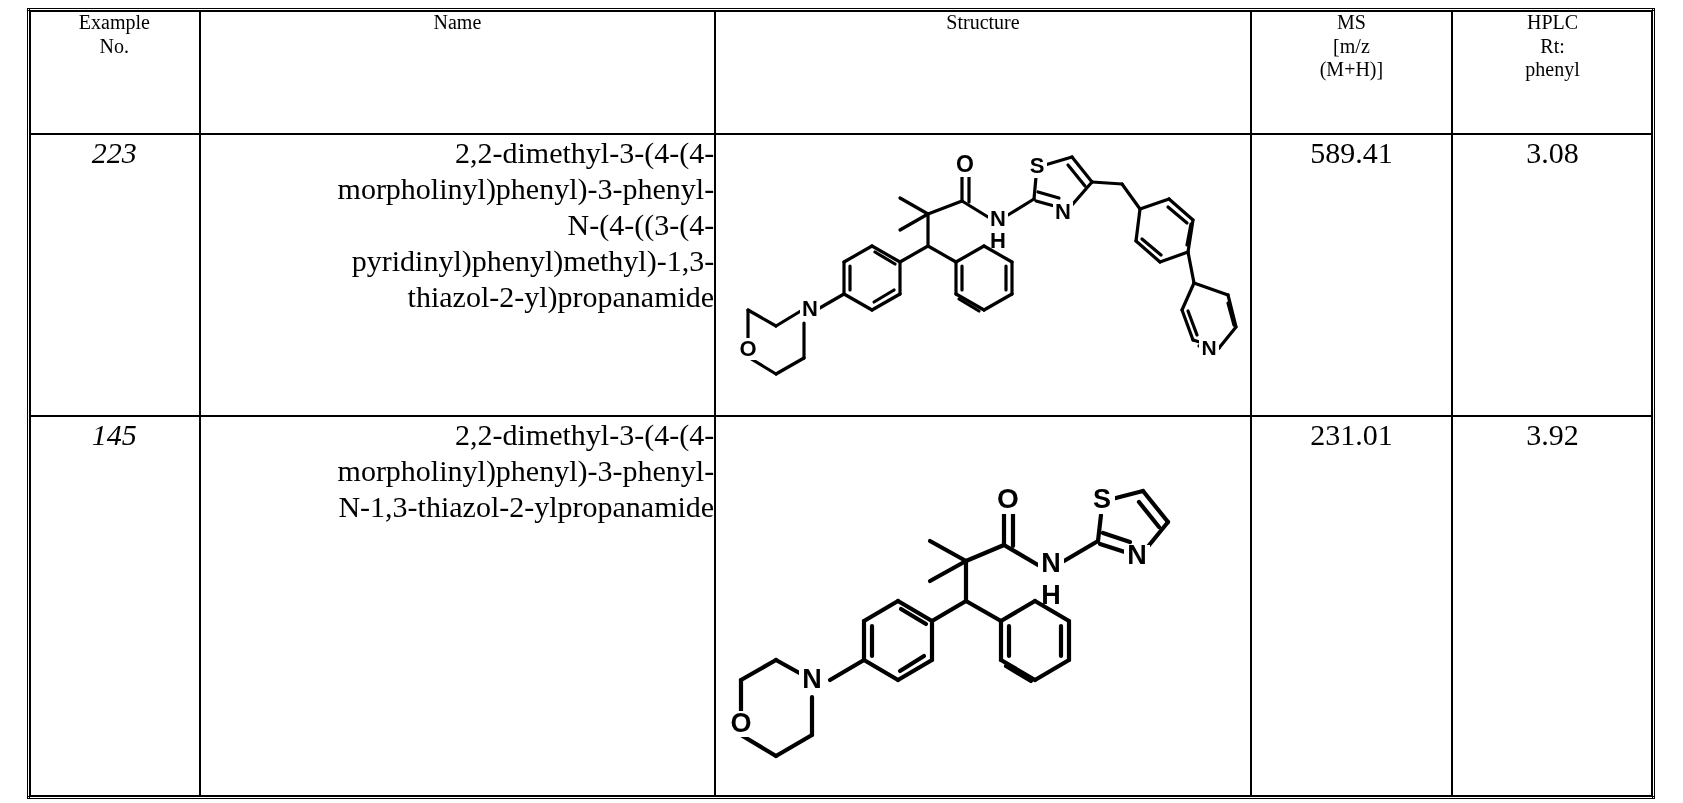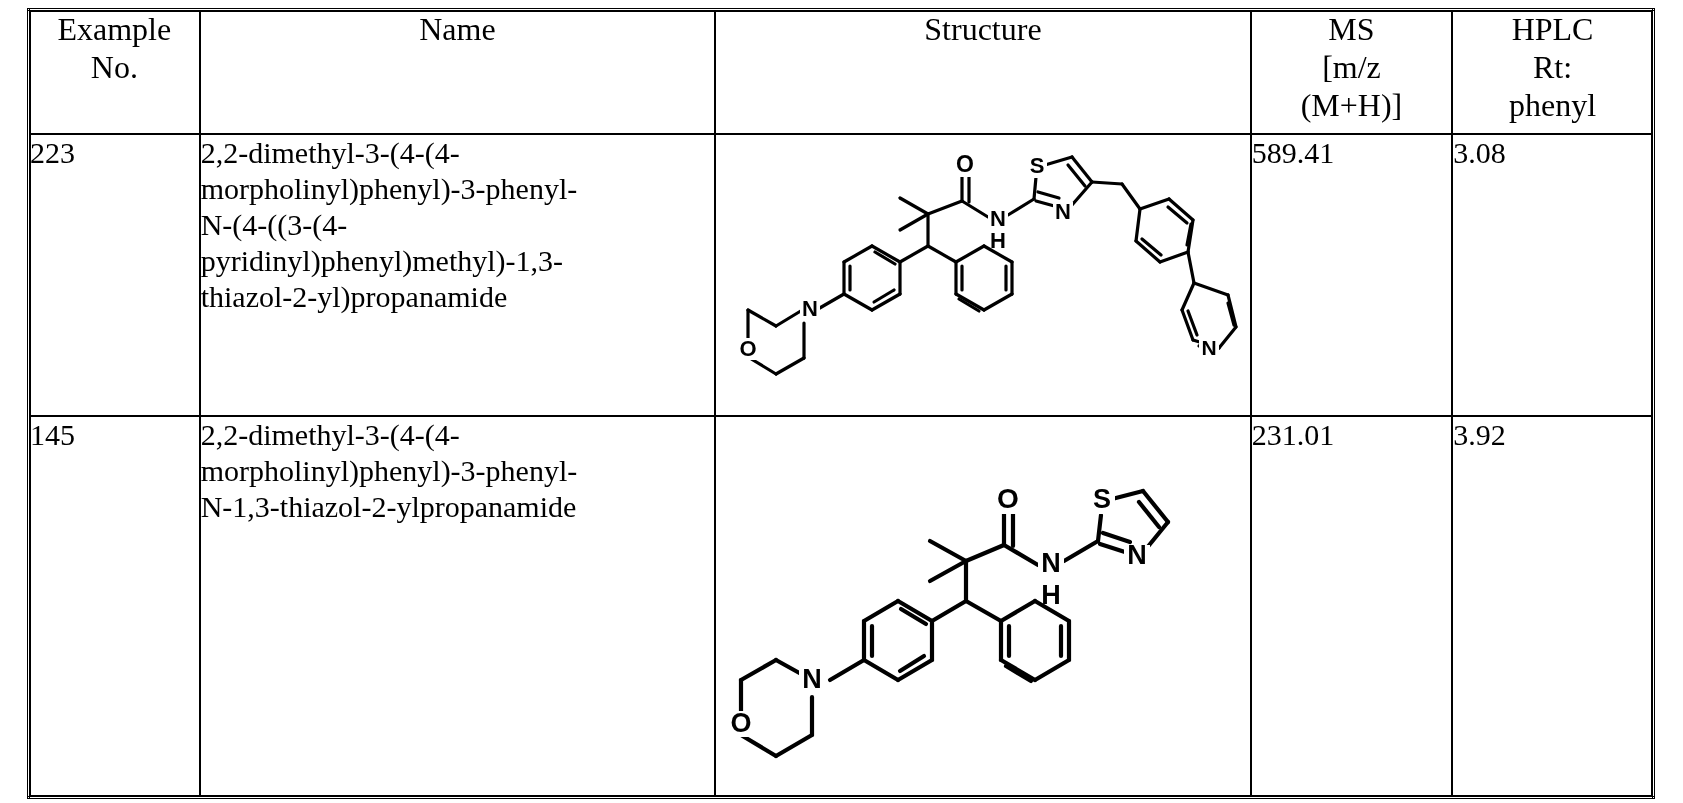--- a/index.html
+++ b/index.html
@@ -42,43 +42,44 @@
     box-shadow: 0 0 0 1px #000 inset;
   }
   .col-ex   { width: 170px; }
   .col-name { width: 512px; }
   .col-struct { width: 532px; }
   .col-ms   { width: 200px; }
   .col-rt   { width: 200px; }
 
   thead td {
     text-align: center;
-    font-size: 32px;
+    font-size: 20px;
     line-height: 1.18;
     padding-top: 8px;
     padding-bottom: 6px;
     height: 122px;
   }
   .hdr-line { display: block; }
 
   tbody td {
     font-size: 30px;
     line-height: 1.2;
   }
   .cell-ex {
-    text-align: left;
+    text-align: center;
     padding-top: 7px;
+    font-style: italic;
   }
   .cell-name {
-    text-align: left;
+    text-align: right;
     padding: 7px 6px 0 6px;
     line-height: 1.2;
   }
   .cell-num {
-    text-align: left;
+    text-align: center;
     padding-top: 7px;
   }
   .cell-struct {
     padding: 0;
     position: relative;
     overflow: hidden;
   }
   .struct-wrap {
     position: relative;
     width: 100%;

